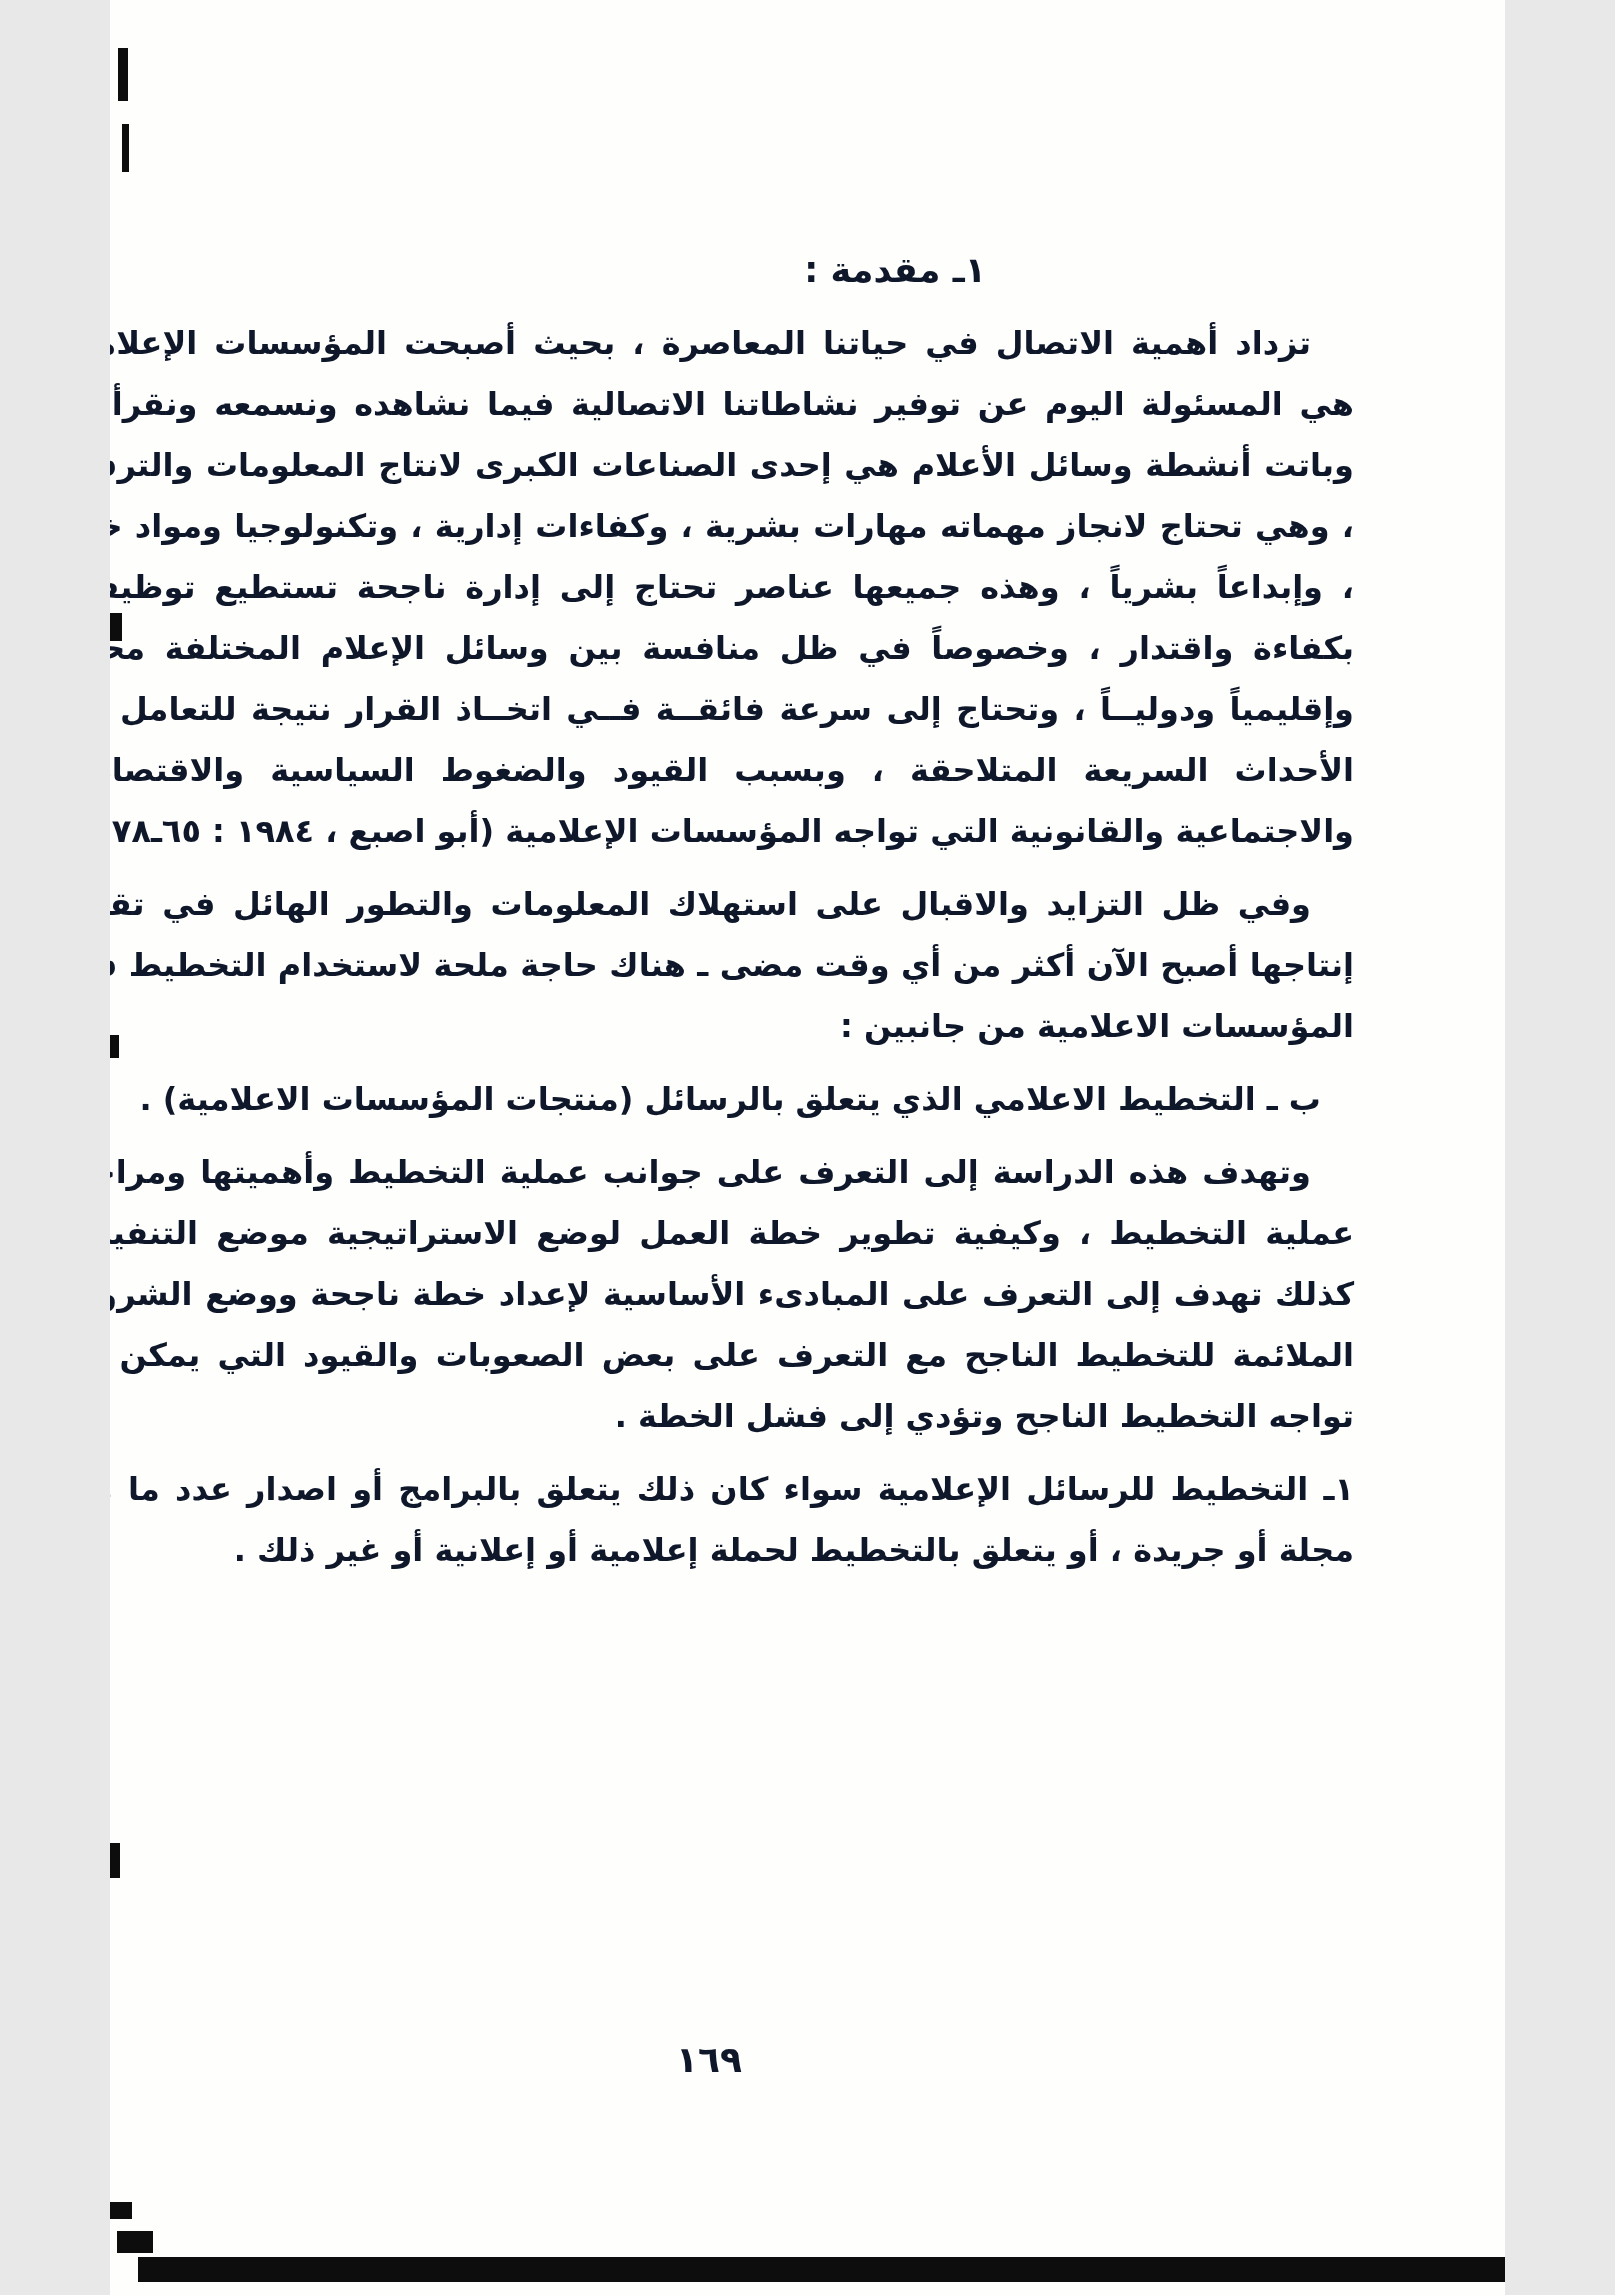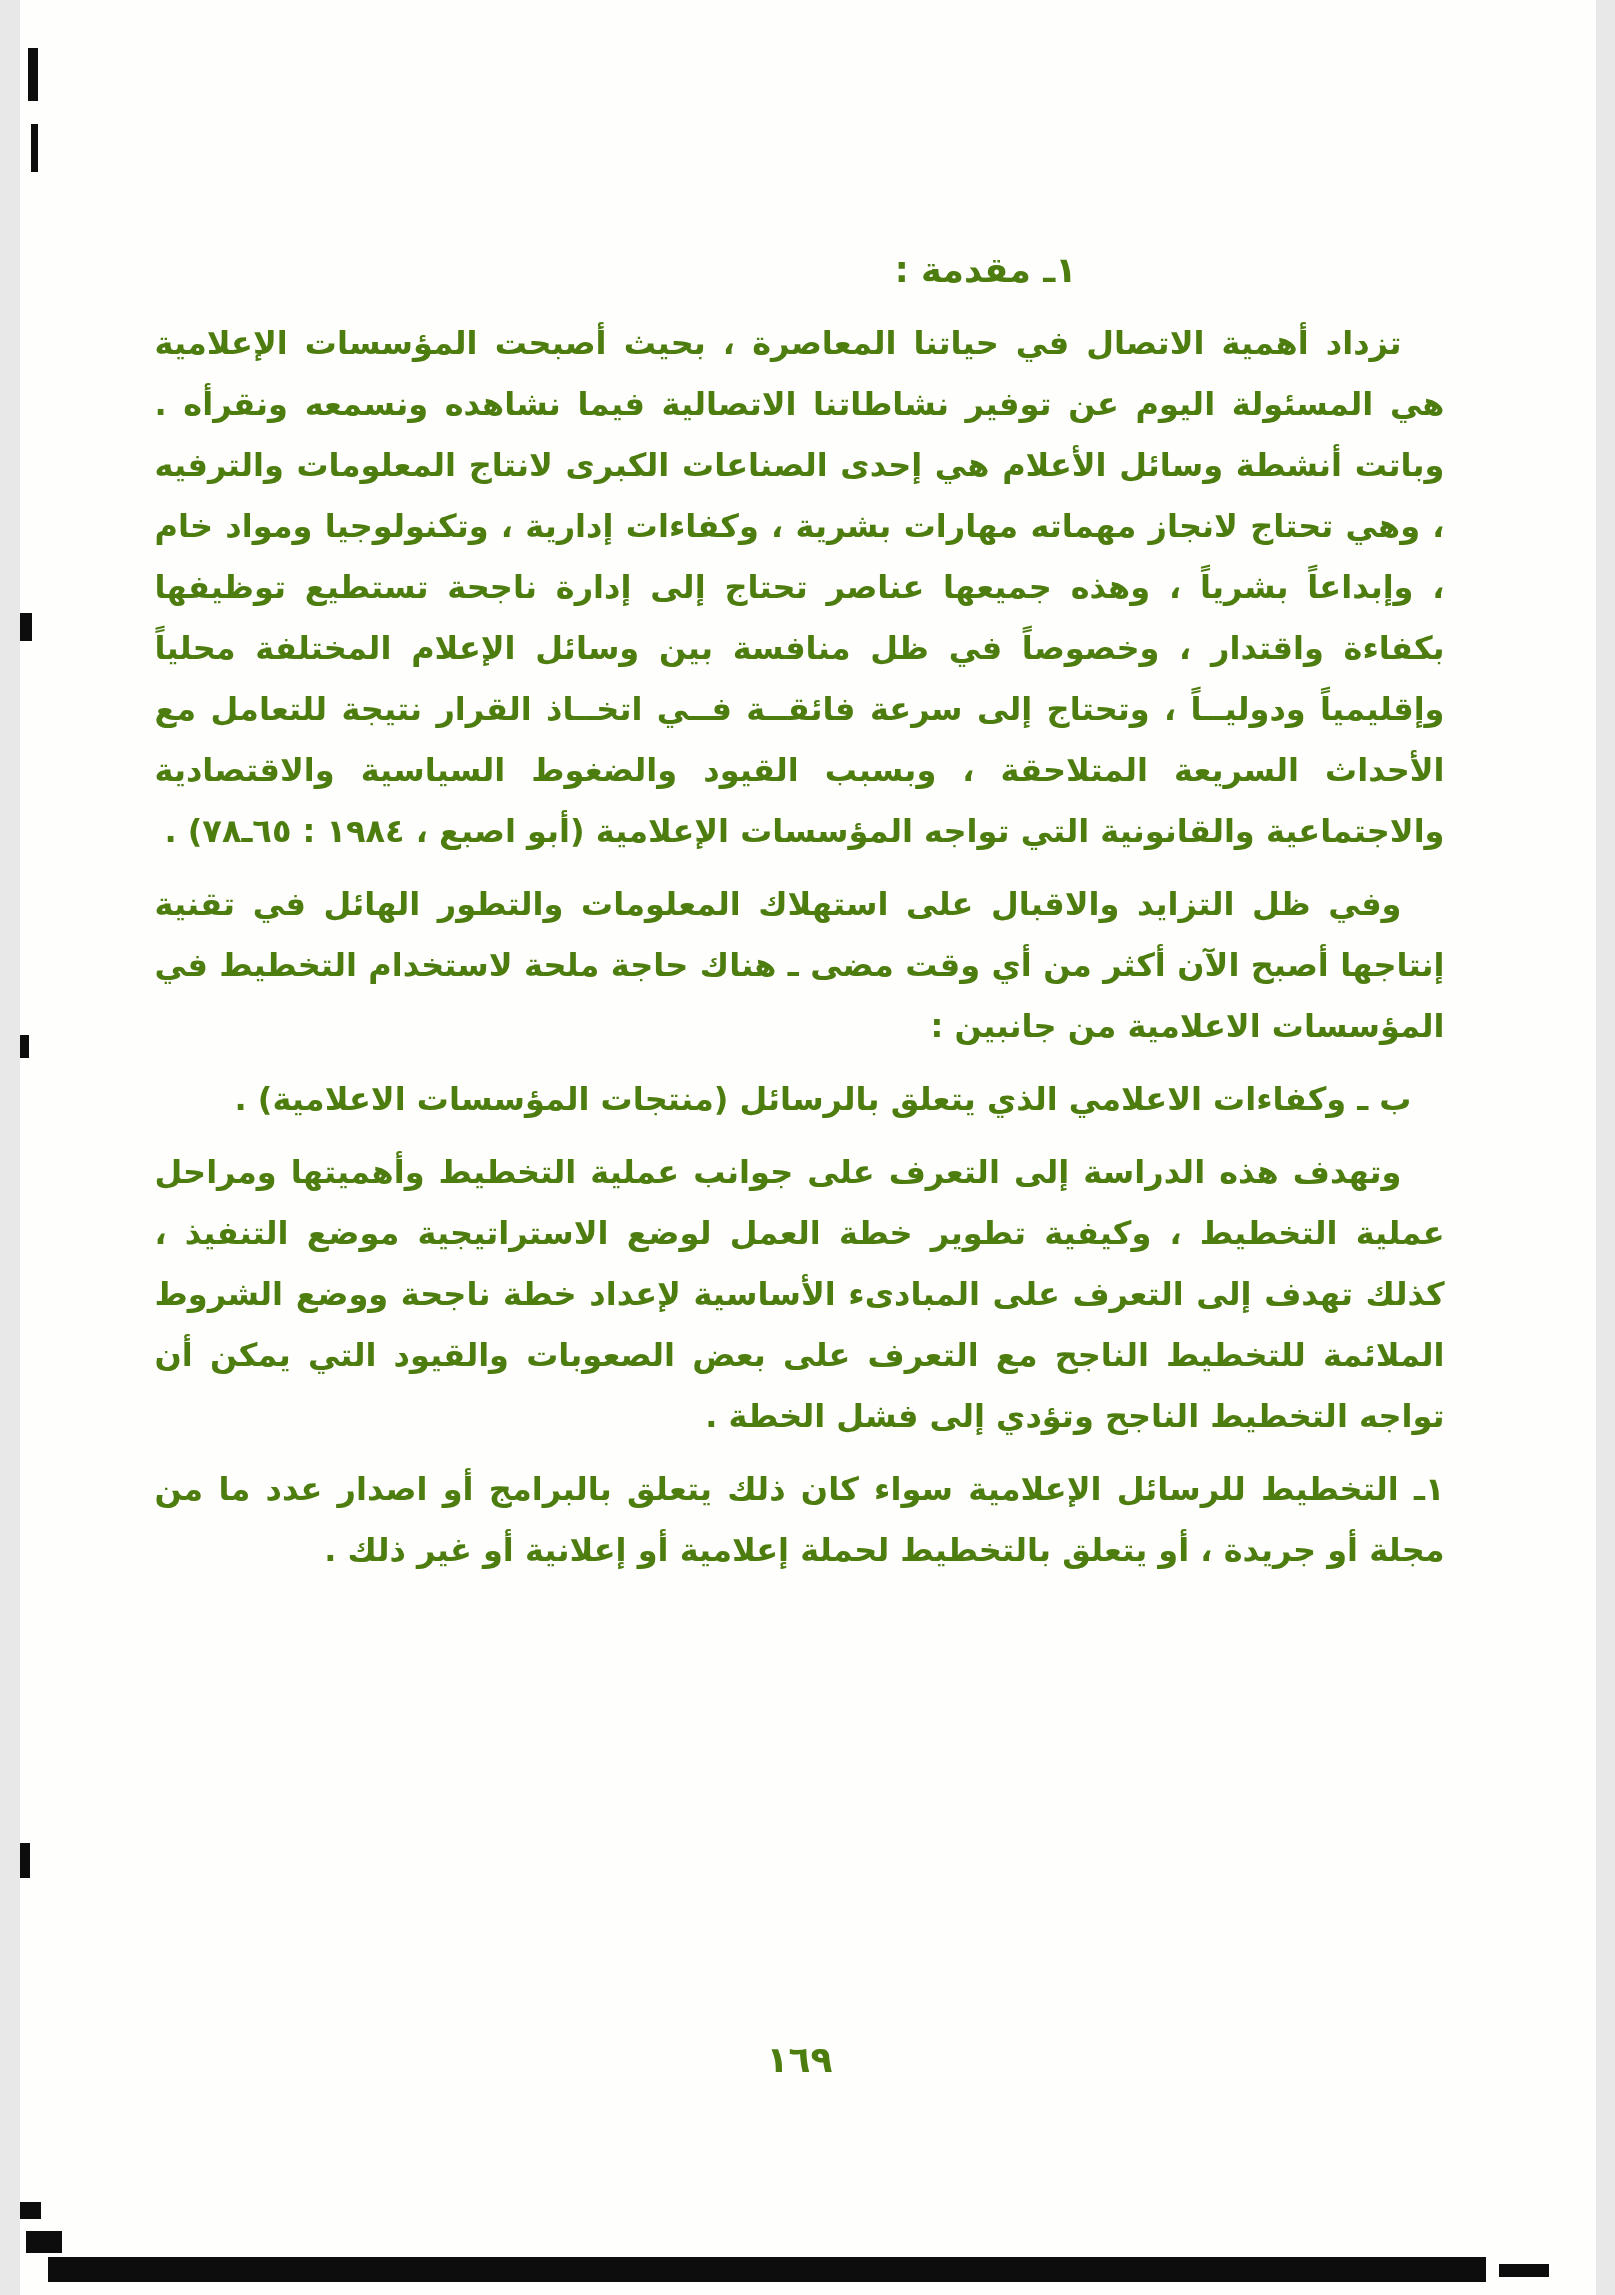--- a/index.html
+++ b/index.html
@@ -2,28 +2,28 @@
 <html lang="ar" dir="rtl" style="font-size:13.2px"><head>
 <meta charset="utf-8">
 <style>
   html, body {
     margin: 0;
     padding: 0;
     background: #e8e8e8;
   }
   .scan-page {
     position: relative;
-    width: 1576px;
+    width: 1395px;
     height: 2295px;
     margin: 0 auto;
     background: #fefefc;
     overflow: hidden;
     direction: rtl;
     font-family: "DejaVu Sans", sans-serif;
-    color: #4d7c0f;
+    color: #0f172a;
   }
   .text-block {
     position: absolute;
     top: 240px;
     right: 139px;
     width: 1314px;
     font-size: 32px;
     line-height: 61px;
     text-align: justify;
   }
@@ -76,21 +76,21 @@
 <div class="scan-page">
 
   <div class="text-block">
     <h2 class="doc-heading"><span>١ـ مقدمة :</span></h2>
 
     <p>تزداد أهمية الاتصال في حياتنا المعاصرة ، بحيث أصبحت المؤسسات الإعلامية هي المسئولة اليوم عن توفير نشاطاتنا الاتصالية فيما نشاهده ونسمعه ونقرأه . وباتت أنشطة وسائل الأعلام هي إحدى الصناعات الكبرى لانتاج المعلومات والترفيه ، وهي تحتاج لانجاز مهماته مهارات بشرية ، وكفاءات إدارية ، وتكنولوجيا ومواد خام ، وإبداعاً بشرياً ، وهذه جميعها عناصر تحتاج إلى إدارة ناجحة تستطيع توظيفها بكفاءة واقتدار ، وخصوصاً في ظل منافسة بين وسائل الإعلام المختلفة محلياً وإقليمياً ودوليــاً ، وتحتاج إلى سرعة فائقــة فــي اتخــاذ القرار نتيجة للتعامل مع الأحداث السريعة المتلاحقة ، وبسبب القيود والضغوط السياسية والاقتصادية والاجتماعية والقانونية التي تواجه المؤسسات الإعلامية (أبو اصبع ، ١٩٨٤ : ٦٥ـ٧٨) .</p>
 
     <p>وفي ظل التزايد والاقبال على استهلاك المعلومات والتطور الهائل في تقنية إنتاجها أصبح الآن أكثر من أي وقت مضى ـ هناك حاجة ملحة لاستخدام التخطيط في المؤسسات الاعلامية من جانبين :</p>
 
 
-    <p class="list-item">ب ـ وكفاءات الاعلامي الذي يتعلق بالرسائل (منتجات المؤسسات الاعلامية) .</p>
+    <p class="list-item">ب ـ التخطيط الاعلامي الذي يتعلق بالرسائل (منتجات المؤسسات الاعلامية) .</p>
 
     <p>وتهدف هذه الدراسة إلى التعرف على جوانب عملية التخطيط وأهميتها ومراحل عملية التخطيط ، وكيفية تطوير خطة العمل لوضع الاستراتيجية موضع التنفيذ ، كذلك تهدف إلى التعرف على المبادىء الأساسية لإعداد خطة ناجحة ووضع الشروط الملائمة للتخطيط الناجح مع التعرف على بعض الصعوبات والقيود التي يمكن أن تواجه التخطيط الناجح وتؤدي إلى فشل الخطة .</p>
 
 
 
     <p class="hanging">١ـ التخطيط للرسائل الإعلامية سواء كان ذلك يتعلق بالبرامج أو اصدار عدد ما من مجلة أو جريدة ، أو يتعلق بالتخطيط لحملة إعلامية أو إعلانية أو غير ذلك .</p>
   </div>
 
   <div class="page-number">١٦٩</div>
 

